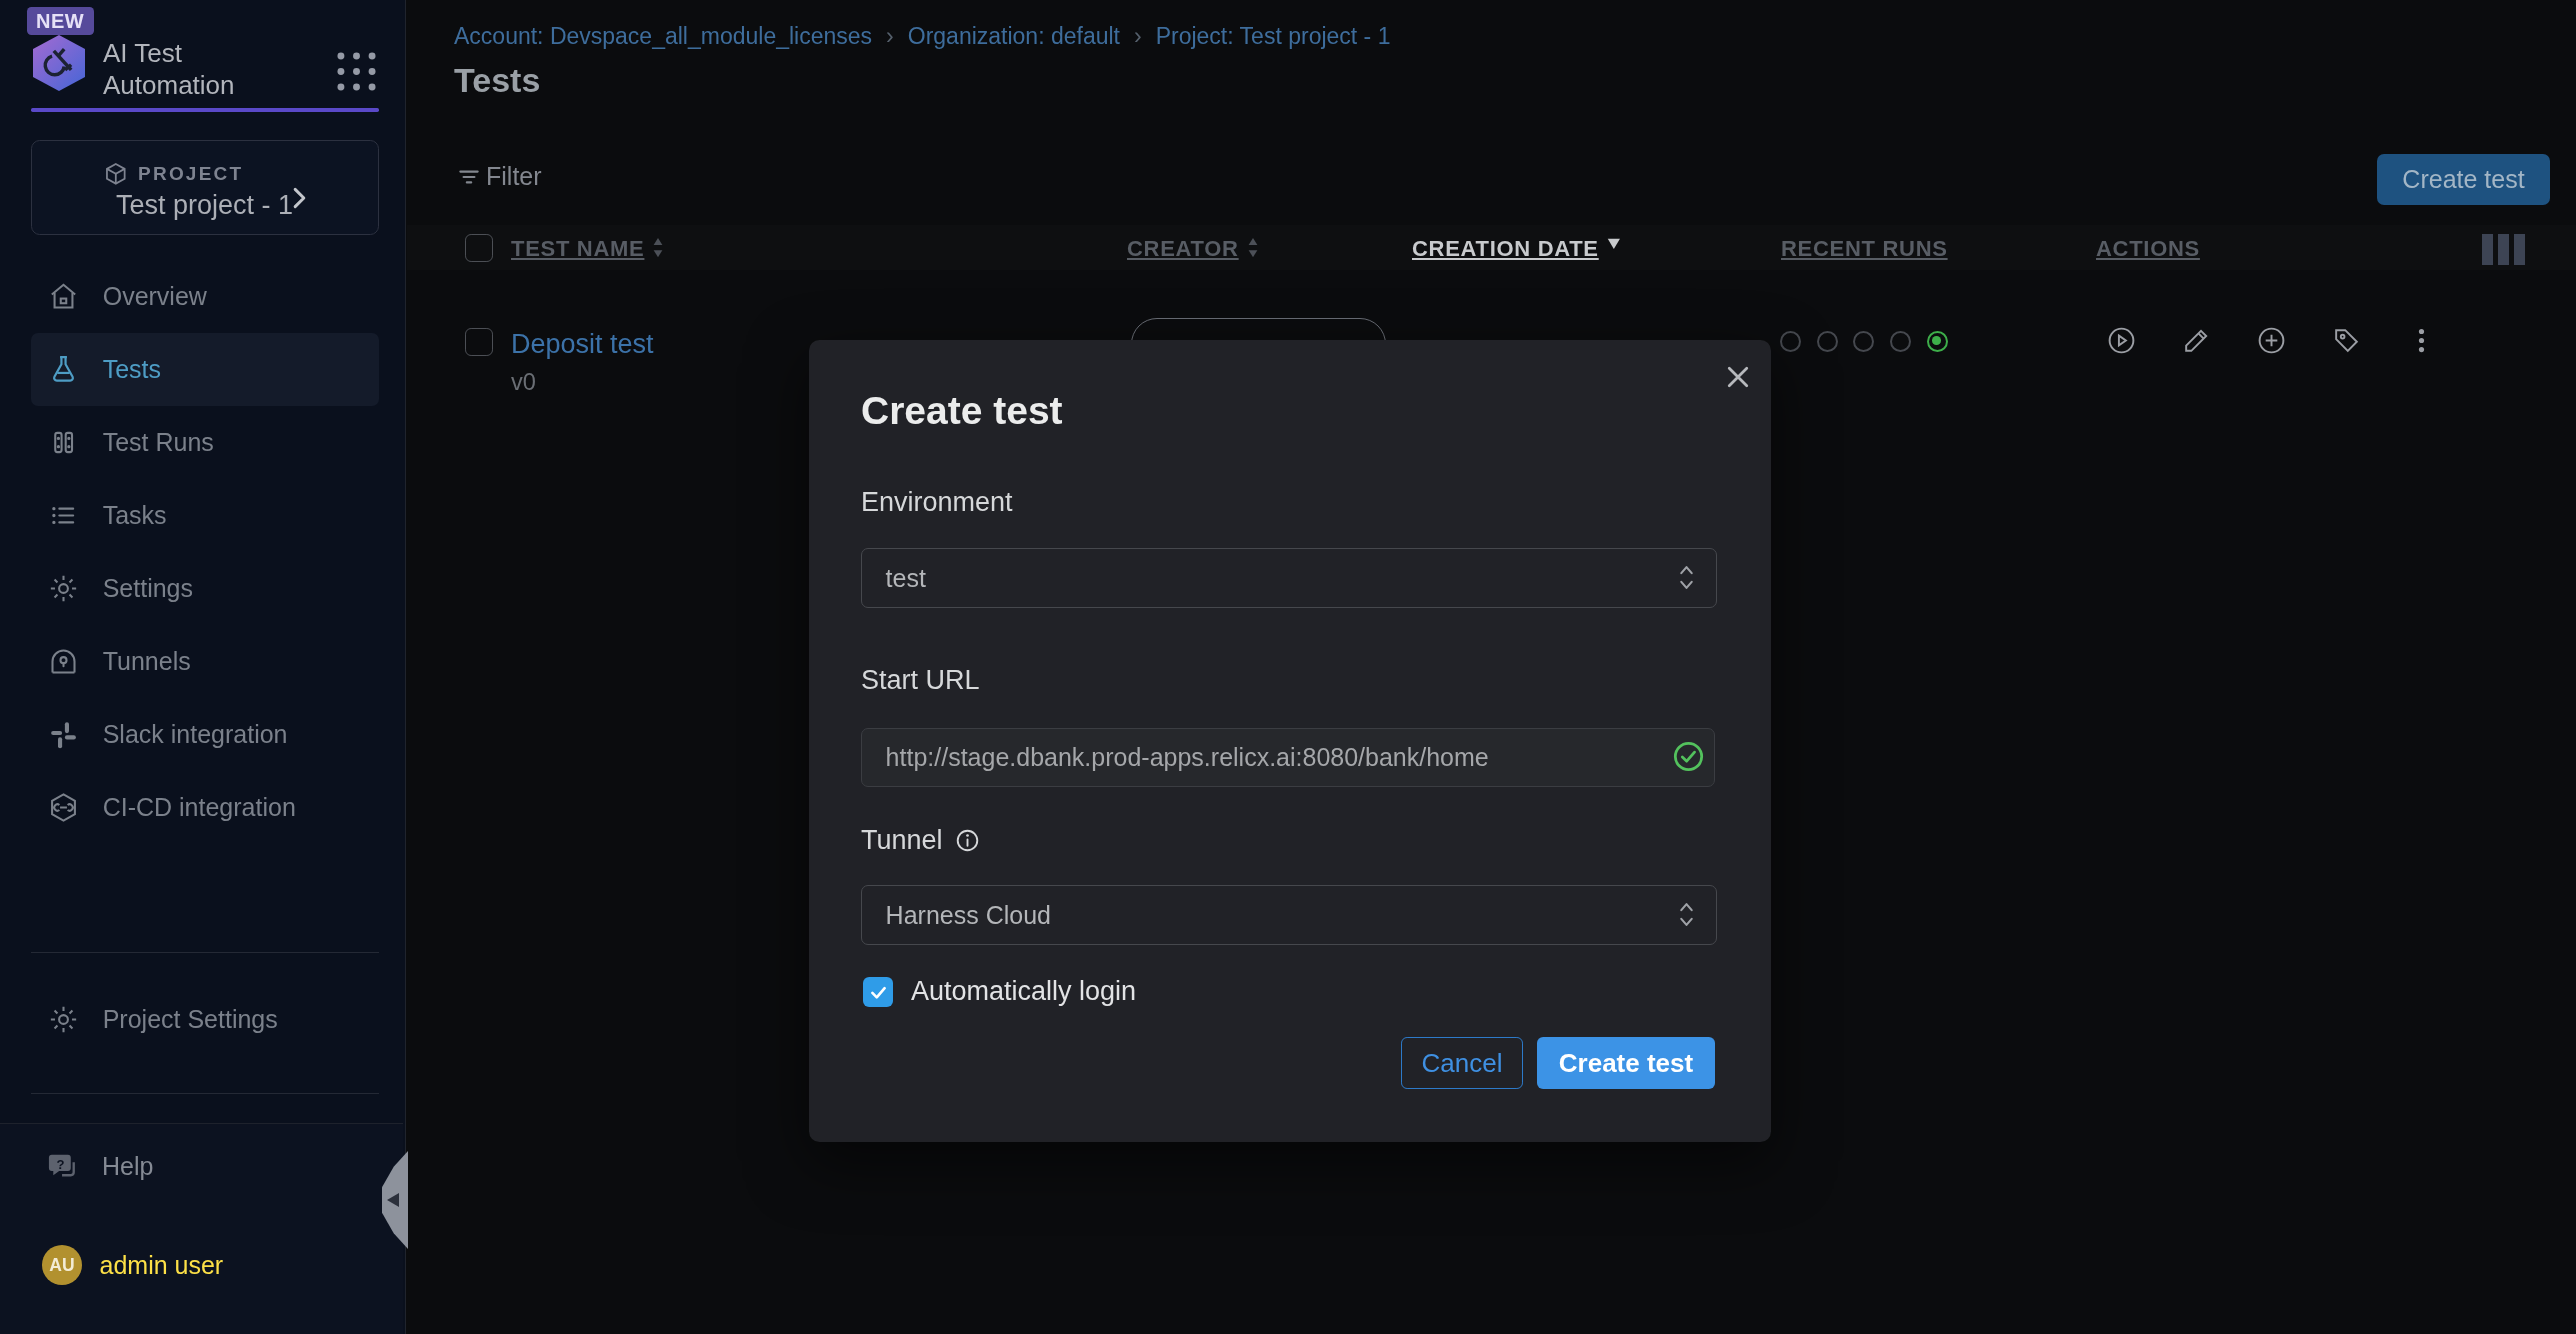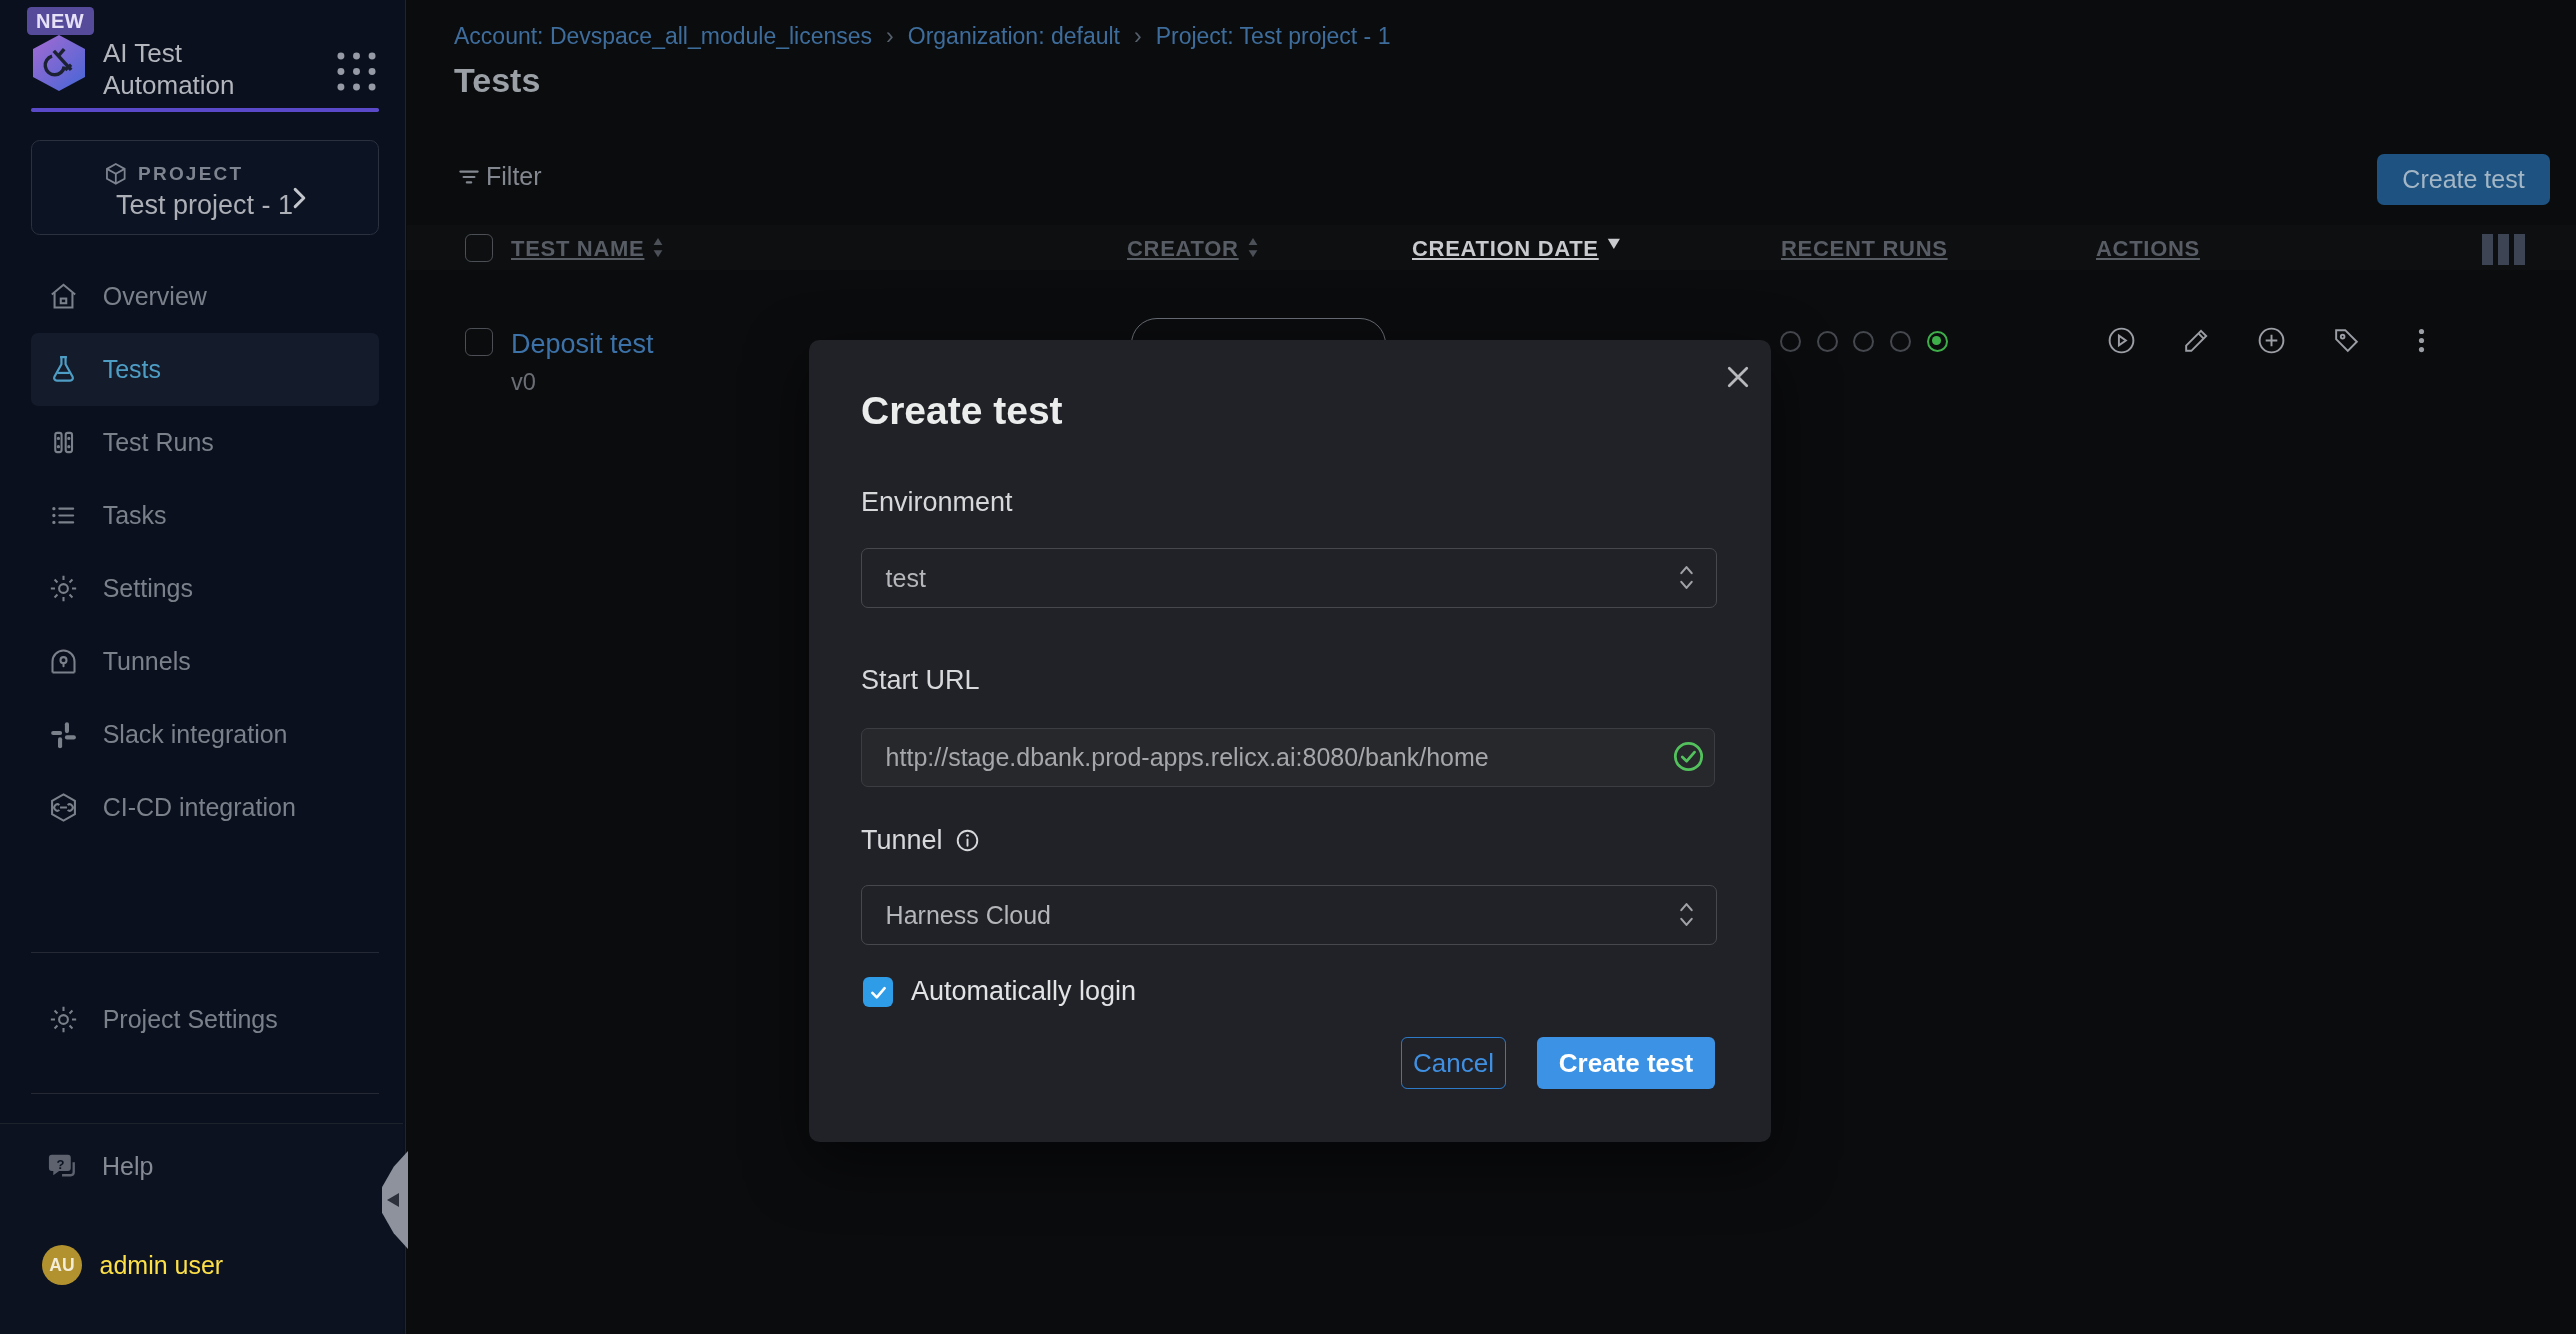--- a/index.html
+++ b/index.html
@@ -88,21 +88,21 @@
   .select .value{position:absolute;left:23.6px;top:15px;font-size:25px;color:#b4b6b9;}
   .select .chev{position:absolute;right:19px;top:12.2px;color:#9fa2a7;}
   .url-input{position:absolute;left:52px;top:388px;width:854px;height:59px;background:#26282c;
     border:0.9px solid #3b3d42;border-radius:7px;box-sizing:border-box;color:#a5a7aa;font-size:25px;
     padding:0 61px 0 23.6px;font-family:"Liberation Sans","DejaVu Sans",sans-serif;outline:none;}
   .url-check{position:absolute;left:863px;top:400px;color:#53c25d;}
   .auto-row{position:absolute;left:54px;top:636px;display:flex;align-items:flex-end;gap:18px;}
   .auto-check{width:30px;height:30px;background:#2f9ce8;border-radius:6.1px;cursor:pointer;
     display:flex;align-items:center;justify-content:center;}
   .auto-label{font-size:27px;color:#e2e3e5;}
-  .btn-cancel{position:absolute;left:592px;top:697px;width:105px;height:52px;border:1.7px solid #2d7ac9;
+  .btn-cancel{position:absolute;left:592px;top:697px;width:122px;height:52px;border:1.7px solid #2d7ac9;
     border-radius:6.1px;color:#3f90e2;font-size:26px;display:flex;align-items:center;justify-content:center;
     box-sizing:border-box;cursor:pointer;}
   .btn-submit{position:absolute;left:728px;top:697px;width:178px;height:52px;background:#3c93e6;
     border-radius:6.1px;color:#ffffff;font-size:26px;font-weight:600;
     display:flex;align-items:center;justify-content:center;cursor:pointer;}
 </style>
 </head>
 <body>
 
 <div class="screen">

